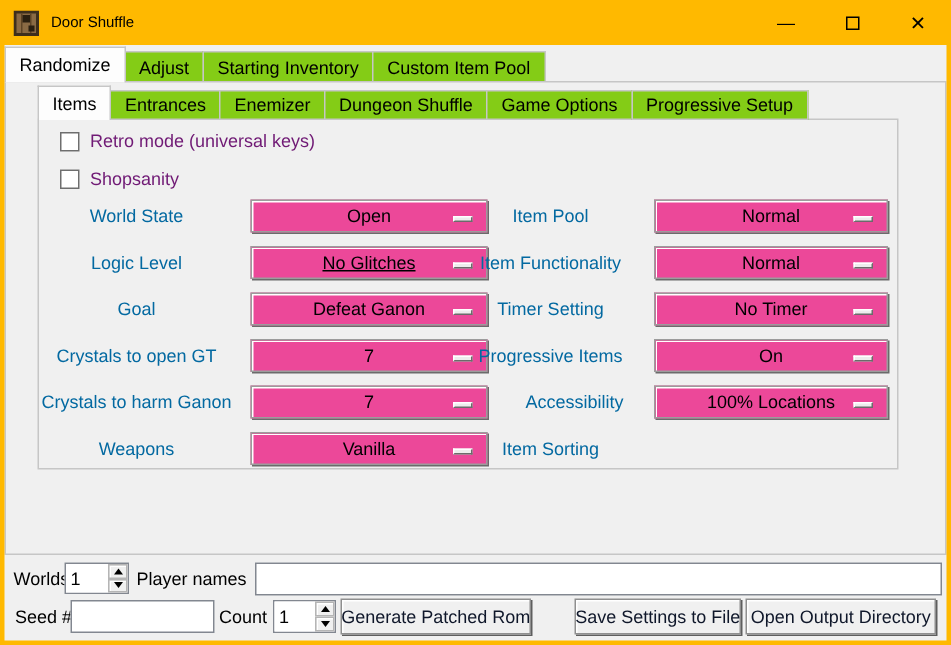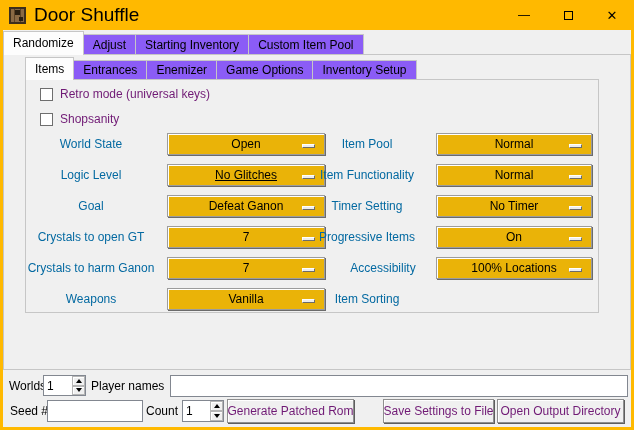--- a/index.html
+++ b/index.html
@@ -4,59 +4,59 @@
 <style>
   * { margin:0; padding:0; box-sizing:border-box; font-family:"Liberation Sans", sans-serif; cursor:default; }
   html,body { background:#555; }
   .window {
     position:relative; width:634px; height:430px; background:#F0F0F0; overflow:hidden;
   }
   .window-border { position:absolute; inset:0; border:3px solid #FFB900; pointer-events:none; z-index:60; }
   
   .titlebar { position:absolute; left:0; top:0; width:634px; height:30px; background:#FFB900; display:flex; align-items:center; z-index:55; }
   .app-icon { width:17px; height:17px; margin-left:9px; flex:0 0 auto; }
-  .title-text { margin-left:8px; font-size:19px; color:#000; }
+  .title-text { margin-left:8px; font-size:10px; color:#000; }
   .titlebar-buttons { margin-left:auto; display:flex; height:30px; }
   .tb-btn { width:44px; height:30px; display:flex; align-items:center; justify-content:center; color:#000; }
   .glyph-min { font-size:12px; line-height:1; }
   .glyph-max { width:9px; height:9px; border:1px solid #000; }
   .glyph-close { font-size:13px; line-height:1; }
   
   .tabrow { position:absolute; display:flex; align-items:flex-end;justify-content:center; }
   .main-tabs { left:3px; top:31px; height:24px; }
-  .tab { font-size:12px; padding:0 9px; background:#8b5cf6; border:1px solid #C6C6C6; height:21px; line-height:20px; margin-top:2px; margin-right:-1px; color:#000; position:relative; }
+  .tab { font-size:12px; padding:0 9px; background:#84cc16; border:1px solid #C6C6C6; height:21px; line-height:20px; margin-top:2px; margin-right:-1px; color:#000; position:relative; }
   .tab.selected { background:#FDFDFD; height:24px; line-height:23px; margin-top:0; border-bottom:none; z-index:5; }
   .outer-page { position:absolute; left:3px; top:54px; width:628px; height:316px; border:1px solid #C6C6C6; background:#F0F0F0; }
   .sub-tabs { left:25px; top:57px; height:23px; z-index:6; }
   .sub-tabs .tab { height:20px; line-height:19px; }
   .sub-tabs .tab.selected { height:23px; line-height:22px; }
   .inner-page { position:absolute; left:25px; top:79px; width:574px; height:234px; border:1px solid #C6C6C6; background:#F0F0F0; z-index:2; }
   
   .check-row { position:absolute; left:40px; display:flex; align-items:center; z-index:10; }
   .checkbox { width:13px; height:13px; background:#FFF; border:1px solid #6E6E6E; flex:0 0 auto; }
   .check-label { margin-left:7px; font-size:12px; color:#701a75; white-space:nowrap; }
   
   .opt-label { position:absolute; font-size:12px; color:#0369a1; text-align:center; white-space:nowrap; z-index:10; }
-  .dropdown { position:absolute; height:22px; background:#eab308; border:1px solid #9C9C9C;
+  .dropdown { position:absolute; height:22px; background:#ec4899; border:1px solid #9C9C9C;
     box-shadow: inset 1px 1px 0 #FFFFFF, 1px 1px 0 #6B6B6B;
     display:flex; align-items:center; justify-content:center; font-size:12px; color:#000; z-index:10; }
   .dd-indicator { position:absolute; right:9px; top:10px; width:13px; height:4px; background:#EDEDED;
     border-top:1px solid #FFFFFF; border-left:1px solid #FFFFFF; border-right:1px solid #6B6B6B; border-bottom:1px solid #6B6B6B; }
   
   .b-label { position:absolute; font-size:12px; color:#000; white-space:nowrap; z-index:10; }
   .entry { position:absolute; background:#FFF; border:1px solid #828790; font-size:12px; padding:0 3px; color:#000; z-index:10; outline:none; }
   .spinbox { position:absolute; background:#FFF; border:1px solid #828790; display:flex; z-index:10; }
   .spin-value { flex:1; font-size:12px; padding-left:3px; display:flex; align-items:center; color:#000; background:#FFF; border:none; width:100%; outline:none; }
   .spin-arrows { width:13px; display:flex; flex-direction:column; flex:0 0 auto; }
   .spin-btn { flex:1; background:#F0F0F0; border:1px solid #B5B5B5; box-shadow: inset 1px 1px 0 #fff; display:flex; align-items:center; justify-content:center; }
   .tri-up { width:0; height:0; border-left:3px solid transparent; border-right:3px solid transparent; border-bottom:4px solid #000; }
   .tri-down { width:0; height:0; border-left:3px solid transparent; border-right:3px solid transparent; border-top:4px solid #000; }
   .push-btn { position:absolute; background:#F0F0F0; border:1px solid #8F8F8F;
     box-shadow: inset 1px 1px 0 #FFFFFF, 1px 1px 0 #5E5E5E;
-    display:flex; align-items:center; justify-content:center; font-size:12px; color:#701a75; white-space:nowrap; z-index:10; }
+    display:flex; align-items:center; justify-content:center; font-size:12px; color:#0f172a; white-space:nowrap; z-index:10; }
 </style>
 </head>
 <body>
 
 <div class="window">
 
   <div class="titlebar">
     <svg class="app-icon" viewBox="0 0 17 17">
       <rect x="0" y="0" width="17" height="17" fill="#3E2F1C"></rect>
       <rect x="2" y="2" width="13" height="13" fill="#8A6A44"></rect>
@@ -85,22 +85,23 @@
     <div class="tab">Starting Inventory</div>
     <div class="tab">Custom Item Pool</div>
   </div>
 
   <div class="outer-page"></div>
 
   <div class="tabrow sub-tabs">
     <div class="tab selected">Items</div>
     <div class="tab">Entrances</div>
     <div class="tab">Enemizer</div>
+    <div class="tab">Dungeon Shuffle</div>
     <div class="tab">Game Options</div>
-    <div class="tab">Inventory Setup</div>
+    <div class="tab">Progressive Setup</div>
   </div>
 
   <div class="inner-page"></div>
 
   <div class="check-row" style="top:87px;">
     <span class="checkbox"></span>
     <span class="check-label">Retro mode (universal keys)</span>
   </div>
   <div class="check-row" style="top:112px;">
     <span class="checkbox"></span>

